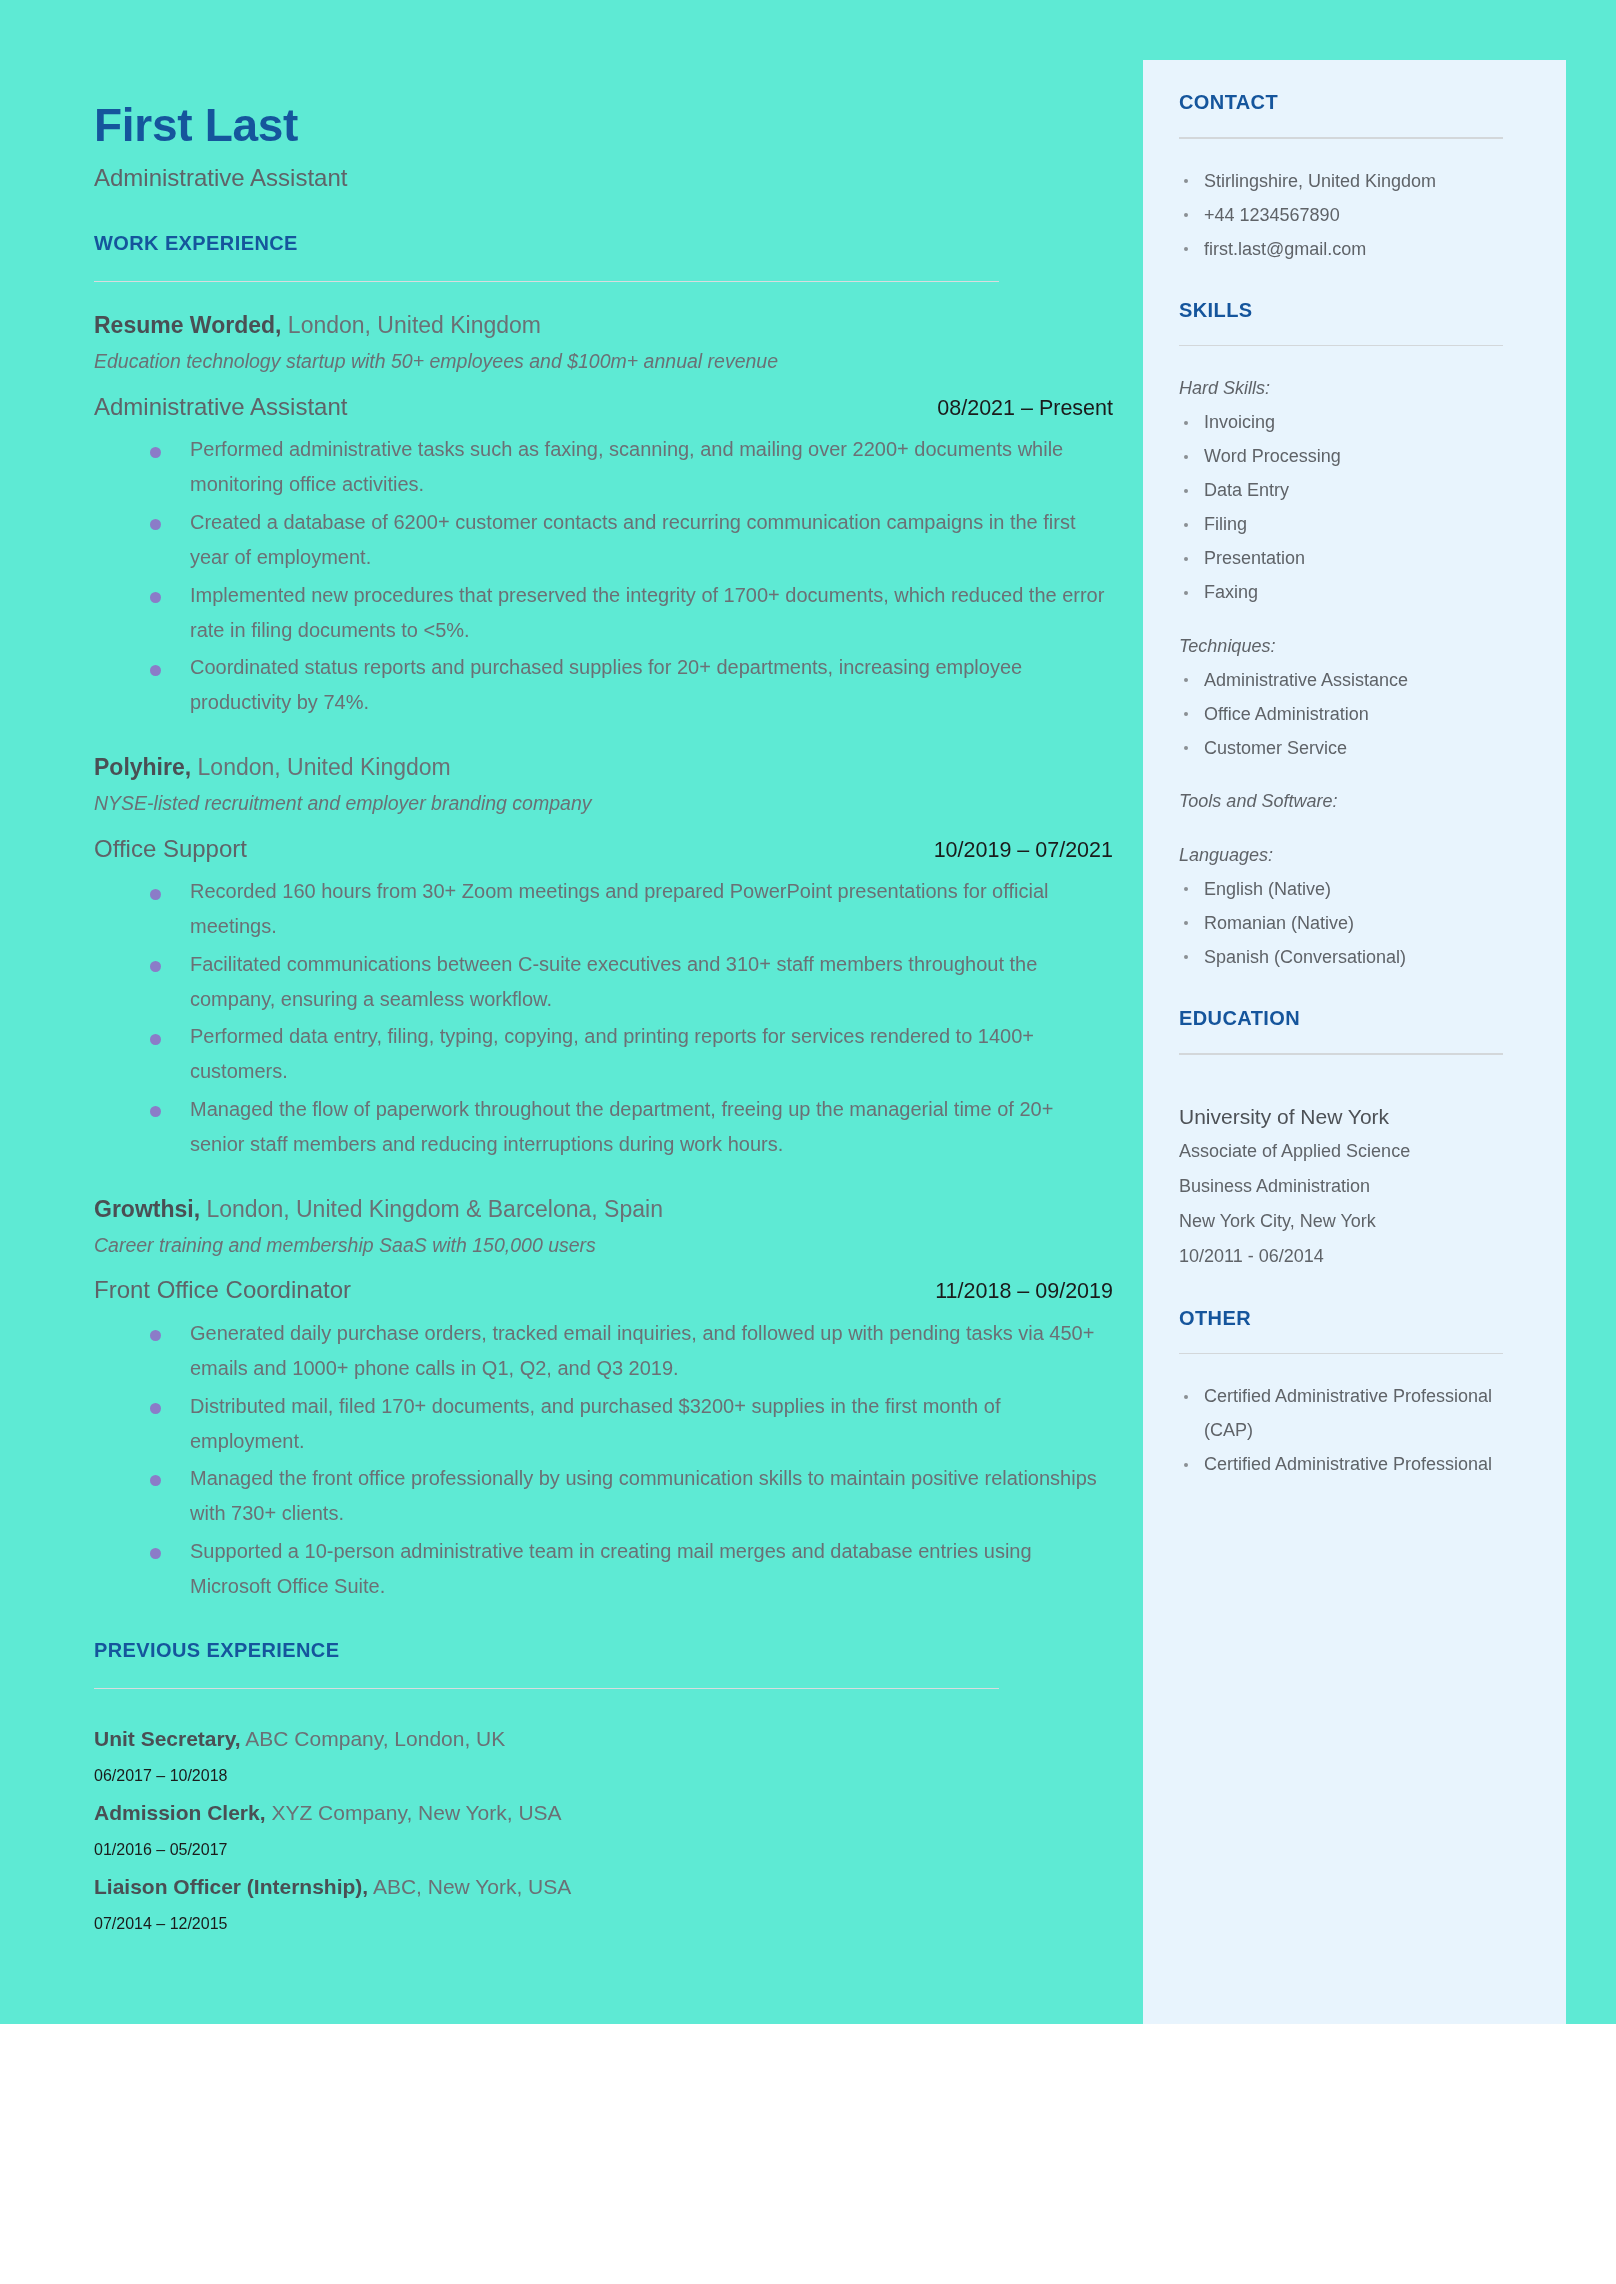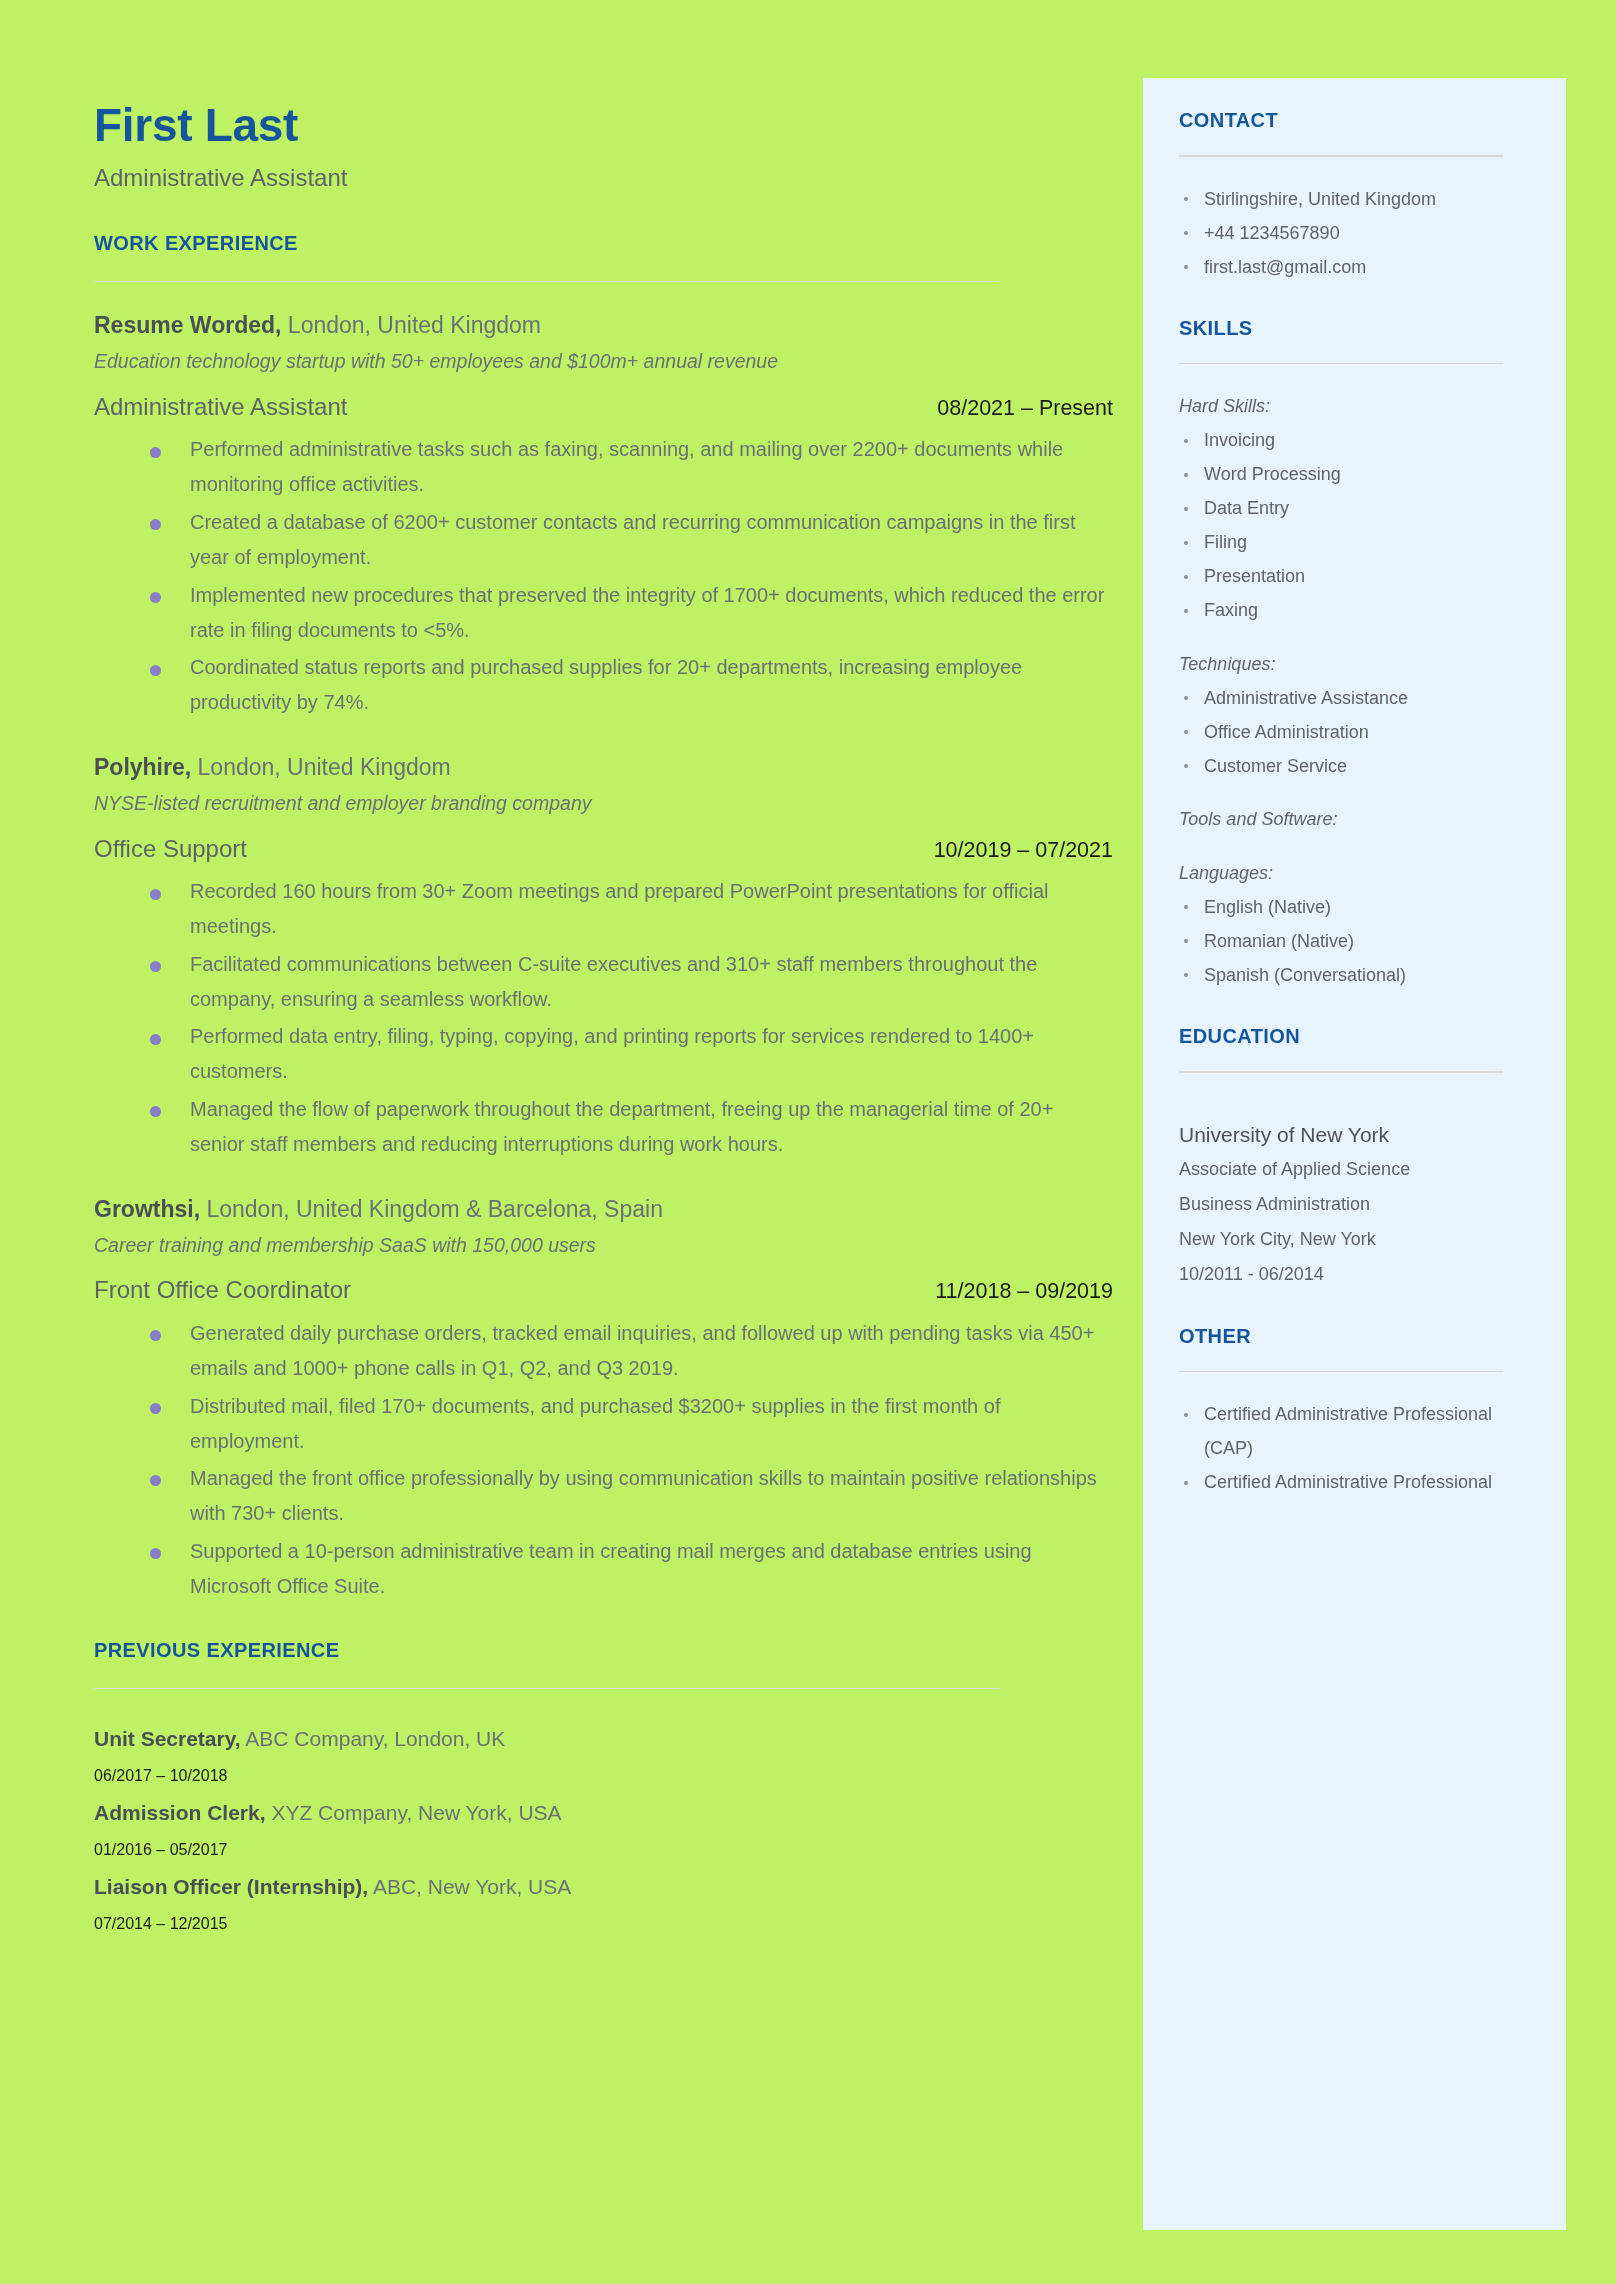--- a/index.html
+++ b/index.html
@@ -2,26 +2,26 @@
 <html style="font-size:10.4px"><head>
 <meta charset="utf-8">
 <style>
   * { margin:0; padding:0; box-sizing:border-box; }
   html, body {
     width:1617px; height:2284px;
     background:#ffffff;
     font-family:"Liberation Sans", sans-serif;
     -webkit-font-smoothing:antialiased;
   }
-  .page { position:relative; width:1617px; height:2284px; background:#bef264; overflow:hidden; }
+  .page { position:relative; width:1617px; height:2024px; background:#5eead4; overflow:hidden; }
 
   
   .sidebar {
     position:absolute;
-    left:1143px; top:78px;
+    left:1143px; top:60px;
     width:423px; height:2152px;
     background:#e8f4fd;
     padding:31px 34px 0 36px;
   }
   .side-head {
     color:#15559c;
     font-weight:bold;
     font-size:20px;
     letter-spacing:0.4px;
     margin-bottom:23.4px;

